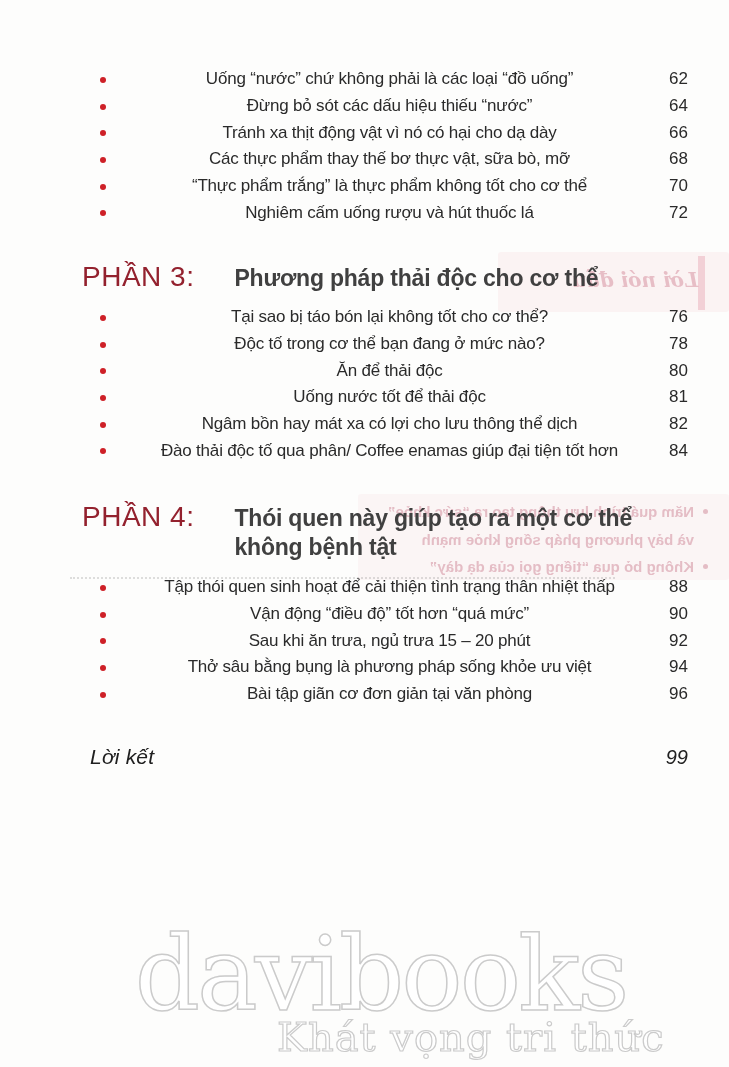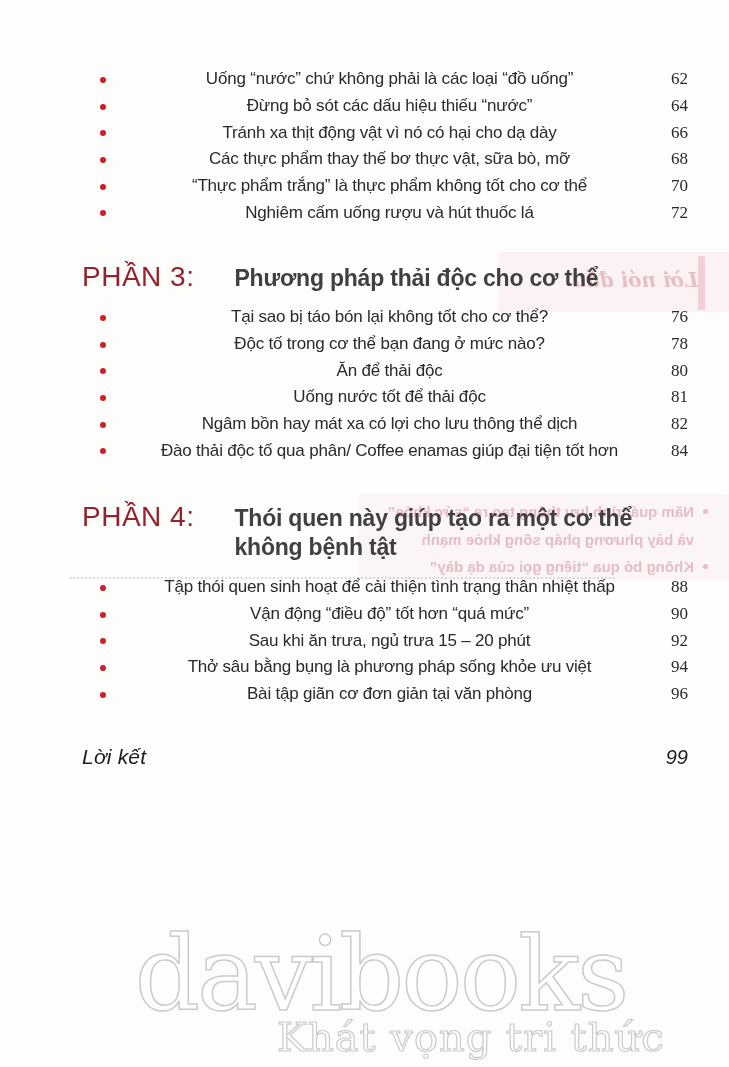--- a/index.html
+++ b/index.html
@@ -9,32 +9,32 @@
   }
 
   
   .toc-list{position:absolute;left:100px;right:41px;margin:0;padding:0;list-style:none;}
   .list-a{top:66px;}
   .list-b{top:304px;}
   .list-c{top:574px;}
   .toc-row{display:flex;align-items:center;height:26.7px;}
   .bullet{flex:0 0 auto;width:6px;height:6px;border-radius:50%;background:#ce2027;margin-right:15px;margin-top:1px;}
   .toc-label{flex:1;font-size:17px;color:#2a2a2a;letter-spacing:-0.2px;white-space:nowrap;overflow:hidden;text-align:center;}
-  .toc-page{flex:0 0 auto;font-size:17px;color:#2a2a2a;min-width:30px;text-align:right;font-family:Liberation Serif, serif;}
+  .toc-page{flex:0 0 auto;font-size:17px;color:#2a2a2a;min-width:30px;text-align:right;}
 
   
   .part-heading{position:absolute;left:82px;display:flex;align-items:baseline;gap:28px;}
   .heading-3{top:261px;}
   .heading-4{top:501px;}
   .part-prefix{font-size:28px;font-weight:400;color:#93212e;letter-spacing:0.5px;white-space:nowrap;}
   .part-title{font-size:23px;font-weight:700;color:#404040;margin-left:12px;line-height:29px;letter-spacing:-0.2px;}
 
   
   .closing-row{position:absolute;left:82px;right:41px;top:733px;display:flex;align-items:baseline;font-style:italic;}
-  .closing-label{flex:1;font-size:21px;color:#202020;letter-spacing:0.2px;}
+  .closing-label{flex:1;font-size:21px;color:#202020;letter-spacing:0.2px;margin-left:8px;}
   .closing-page{flex:0 0 auto;font-size:20px;color:#202020;margin-top:13px;}
 
   
   .bleed-wash{position:absolute;pointer-events:none;}
   .wash-a{top:252px;left:498px;width:231px;height:60px;background:rgba(236,170,182,0.12);border-radius:3px;}
   .wash-strip{top:256px;left:698px;width:7px;height:54px;background:rgba(222,128,148,0.30);}
   .wash-c{top:494px;left:358px;width:371px;height:86px;background:rgba(236,170,182,0.09);border-radius:3px;}
   .bleed-3{
     position:absolute;top:268px;left:548px;width:150px;
     transform:scaleX(-1);

